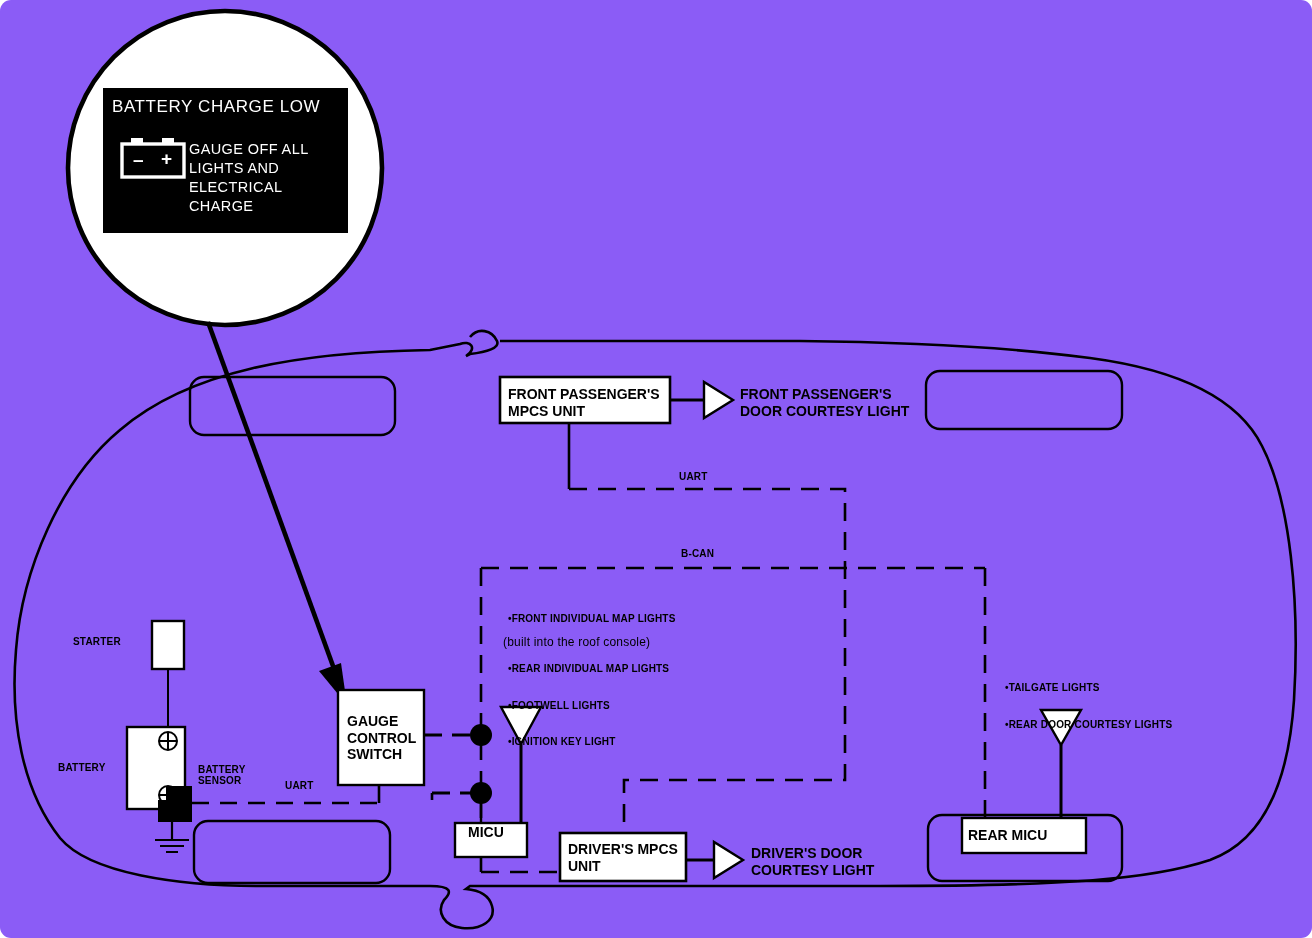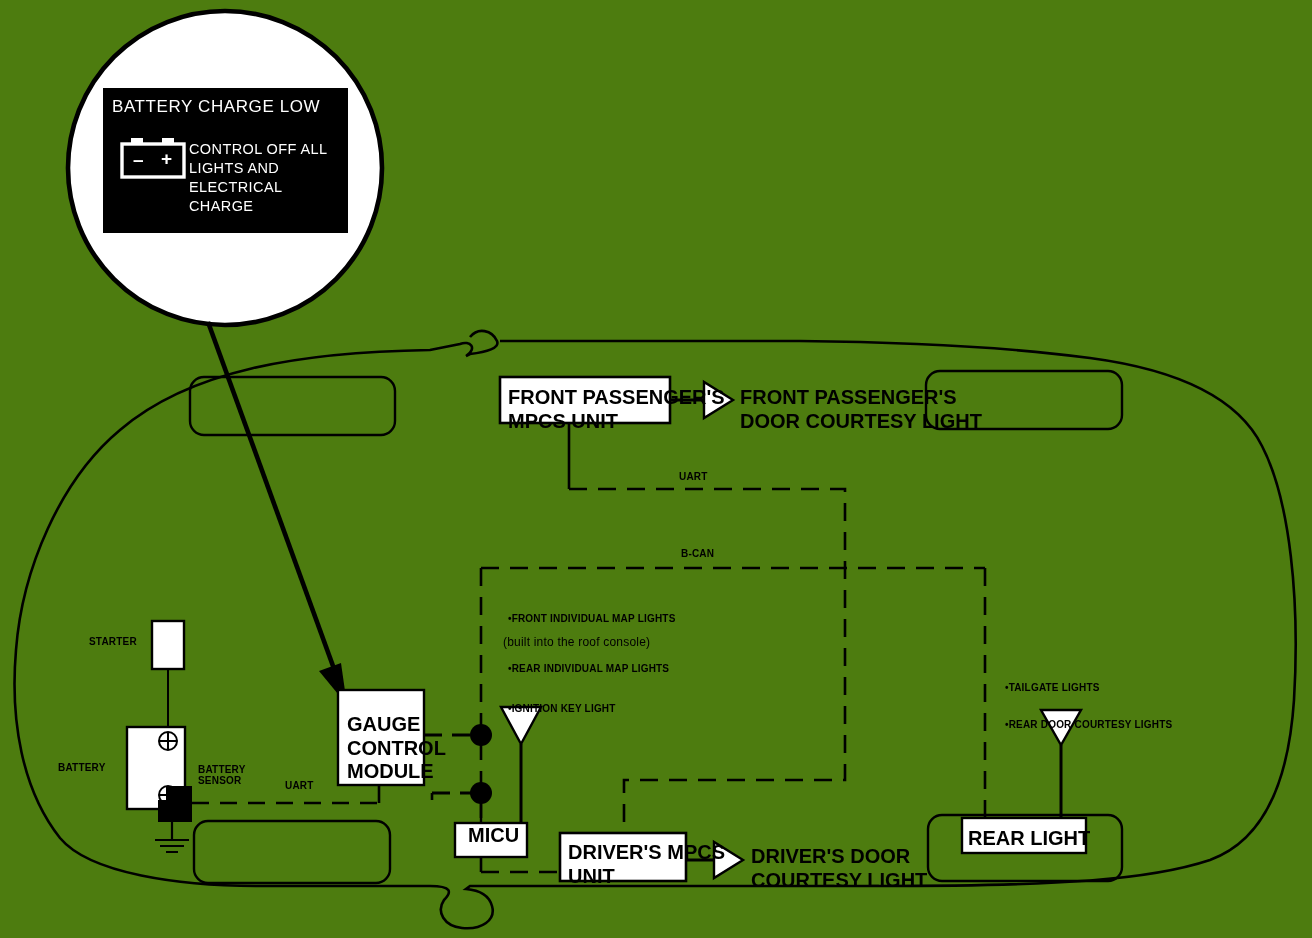--- a/index.html
+++ b/index.html
@@ -1,27 +1,27 @@
 <!DOCTYPE html>
 <html><head>
 <meta charset="utf-8">
 <style>
   html,body{margin:0;padding:0;background:#fff;}
   body{width:1312px;height:938px;font-family:"Liberation Sans",sans-serif;overflow:hidden;}
-  #stage{position:relative;width:1312px;height:938px;background:#4d7c0f;}
+  #stage{position:relative;width:1312px;height:938px;background:#8b5cf6;border-radius:11px;}
   svg#art{position:absolute;left:0;top:0;width:1312px;height:938px;}
   .lbl{position:absolute;color:#000;font-family:"Liberation Sans",sans-serif;
        font-weight:bold;letter-spacing:.2px;line-height:1.12;white-space:pre;}
   .f14{font-size:10px;}
   .disp-title{position:absolute;color:#fff;font-size:17px;font-weight:normal;
        letter-spacing:.6px;font-family:"Liberation Sans",sans-serif;white-space:pre;}
   .disp-body{position:absolute;color:#fff;font-size:14.5px;font-weight:normal;
        letter-spacing:.4px;line-height:1.30;font-family:"Liberation Sans",sans-serif;white-space:pre;}
   .sub{font-weight:normal;font-size:12px;}
-  .boxtxt{position:absolute;font-size:20px;font-weight:bold;line-height:1.18;white-space:pre;}
+  .boxtxt{position:absolute;font-size:14px;font-weight:bold;line-height:1.18;white-space:pre;}
 </style>
 </head>
 <body>
 
 <div id="stage">
 
 <svg id="art" viewBox="0 0 1312 938">
   <g fill="none" stroke="#000" stroke-linecap="butt">
 
     <path stroke-width="2.6" fill="none" d="M 470 337
@@ -114,37 +114,37 @@
 
     <rect x="103" y="88" width="245" height="145" fill="#000" stroke="none"></rect>
 
     <rect x="122" y="144" width="62" height="33" fill="none" stroke="#fff" stroke-width="3.4"></rect>
     <rect x="131" y="138" width="12" height="7" fill="#fff" stroke="none"></rect>
     <rect x="162" y="138" width="12" height="7" fill="#fff" stroke="none"></rect>
   </g>
 </svg>
 
 <div class="disp-title" style="left:112px;top:97px;">BATTERY CHARGE LOW</div>
-<div class="disp-body" style="left:189px;top:140px;"><span>CONTROL OFF ALL</span>
+<div class="disp-body" style="left:189px;top:140px;"><span>GAUGE OFF ALL</span>
 <span>LIGHTS AND</span>
 <span>ELECTRICAL</span>
 <span>CHARGE</span></div>
 <div style="position:absolute;left:133px;top:149px;color:#fff;font-size:19px;font-weight:bold;">–</div>
 <div style="position:absolute;left:161px;top:148px;color:#fff;font-size:19px;font-weight:bold;">+</div>
 
-<div class="lbl f14" style="left:89px;top:636px;">STARTER</div>
+<div class="lbl f14" style="left:73px;top:636px;">STARTER</div>
 <div class="lbl f14" style="left:58px;top:762px;">BATTERY</div>
 <div class="lbl f14" style="left:198px;top:764px;">BATTERY
 SENSOR</div>
 
 <div class="boxtxt" style="left:347px;top:713px;">GAUGE
 CONTROL
-MODULE</div>
+SWITCH</div>
 <div class="boxtxt" style="left:468px;top:824px;">MICU</div>
-<div class="boxtxt" style="left:968px;top:827px;">REAR LIGHT</div>
+<div class="boxtxt" style="left:968px;top:827px;">REAR MICU</div>
 <div class="boxtxt" style="left:508px;top:386px;">FRONT PASSENGER'S
 MPCS UNIT</div>
 <div class="boxtxt" style="left:568px;top:841px;">DRIVER'S MPCS
 UNIT</div>
 
 <div class="boxtxt" style="left:740px;top:386px;">FRONT PASSENGER'S
 DOOR COURTESY LIGHT</div>
 <div class="boxtxt" style="left:751px;top:845px;">DRIVER'S DOOR
 COURTESY LIGHT</div>
 
@@ -153,20 +153,23 @@
 <div class="lbl f14" style="left:681px;top:548px;">B-CAN</div>
 
 <div style="position:absolute;left:496px;top:602px;">
   <div class="lbl f14" style="position:relative;left:0;top:0;">
     <span>•</span><span>FRONT INDIVIDUAL MAP LIGHTS</span>
   </div>
   <div class="lbl sub" style="position:relative;left:7px;top:0;">(built into the roof console)</div>
   <div class="lbl f14" style="position:relative;left:0;top:3px;">
     <span>•</span><span>REAR INDIVIDUAL MAP LIGHTS</span>
   </div>
+  <div class="lbl f14" style="position:relative;left:0;top:6px;">
+    <span>•</span><span>FOOTWELL LIGHTS</span>
+  </div>
   <div class="lbl f14" style="position:relative;left:0;top:9px;">
     <span>•</span><span>IGNITION KEY LIGHT</span>
   </div>
 </div>
 
 <div style="position:absolute;left:993px;top:671px;">
   <div class="lbl f14" style="position:relative;">
     <span>•</span><span>TAILGATE LIGHTS</span>
   </div>
   <div class="lbl f14" style="position:relative;top:3px;text-align:right;">

